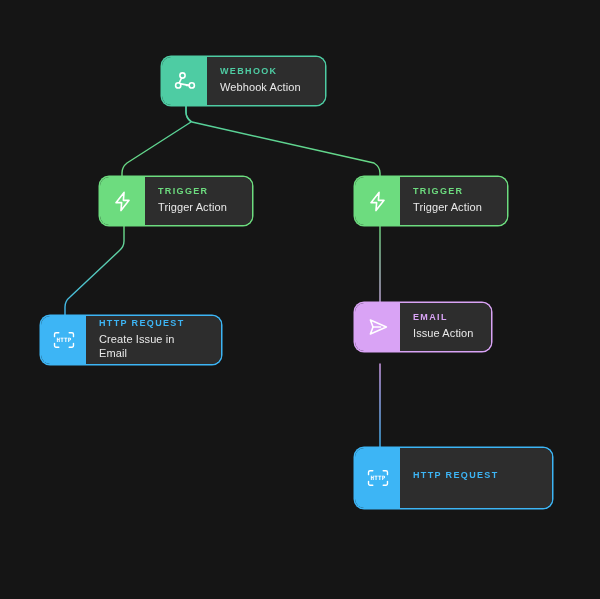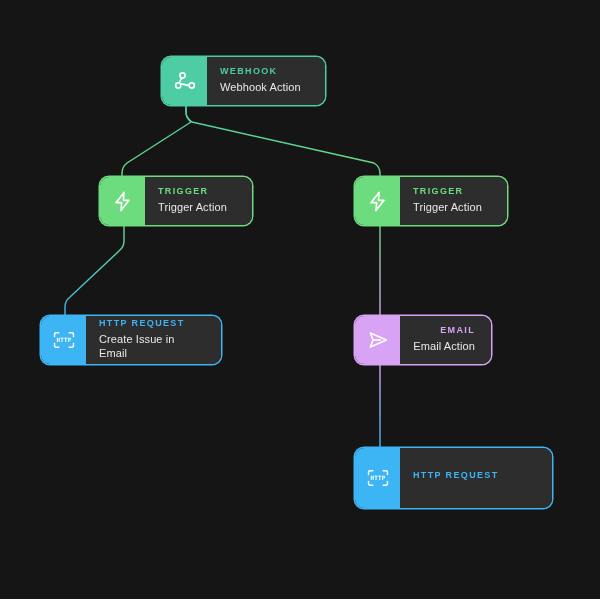--- a/index.html
+++ b/index.html
@@ -165,30 +165,30 @@
             <path d="M8.4 19.8 H5.4 A1.6 1.6 0 0 1 3.8 18.2 V15.6"></path>
             <path d="M19.6 19.8 H22.6 A1.6 1.6 0 0 0 24.2 18.2 V15.6"></path>
             <text x="14" y="14.6" text-anchor="middle" font-family="DejaVu Sans Mono, monospace" font-size="6.4" font-weight="bold" fill="#ffffff" stroke="none" letter-spacing="0.2">HTTP</text>
           </svg>
         </div>
         <div class="node-body">
           <div class="node-kicker" style="color: rgb(61, 181, 245);">HTTP REQUEST</div>
           <div class="node-title">Create Issue in Email</div>
         </div>
       </div>
-      <div class="node" style="left: 355px; top: 316px; width: 136px; height: 48px; box-shadow: rgb(217, 163, 245) 0px 0px 0px 1.5px; text-align: right;">
+      <div class="node" style="left: 355px; top: 303px; width: 136px; height: 48px; box-shadow: rgb(217, 163, 245) 0px 0px 0px 1.5px;">
         <div class="node-icon" style="background: rgb(217, 163, 245);">
           <svg width="24" height="24" viewBox="0 0 24 24" fill="none" stroke="#ffffff" stroke-width="1.6" stroke-linecap="round" stroke-linejoin="round">
             <path d="M4.4 5.0 L20.4 12.0 L4.4 19.0 L7.0 12.0 Z"></path>
             <line x1="7.0" y1="12.0" x2="14.6" y2="12.0"></line>
           </svg>
         </div>
         <div class="node-body">
           <div class="node-kicker" style="color: rgb(217, 163, 245);">EMAIL</div>
-          <div class="node-title">Email Action</div>
+          <div class="node-title">Issue Action</div>
         </div>
       </div>
       <div class="node" style="left: 355px; top: 448px; width: 197px; height: 60px; box-shadow: rgb(61, 181, 245) 0px 0px 0px 1.5px;">
         <div class="node-icon" style="background: rgb(61, 181, 245);">
           <svg width="26" height="24" viewBox="0 0 28 24" fill="none" stroke="#ffffff" stroke-width="1.5" stroke-linecap="round" stroke-linejoin="round">
             <path d="M8.4 4.2 H5.4 A1.6 1.6 0 0 0 3.8 5.8 V8.4"></path>
             <path d="M19.6 4.2 H22.6 A1.6 1.6 0 0 1 24.2 5.8 V8.4"></path>
             <path d="M8.4 19.8 H5.4 A1.6 1.6 0 0 1 3.8 18.2 V15.6"></path>
             <path d="M19.6 19.8 H22.6 A1.6 1.6 0 0 0 24.2 18.2 V15.6"></path>
             <text x="14" y="14.6" text-anchor="middle" font-family="DejaVu Sans Mono, monospace" font-size="6.4" font-weight="bold" fill="#ffffff" stroke="none" letter-spacing="0.2">HTTP</text>

